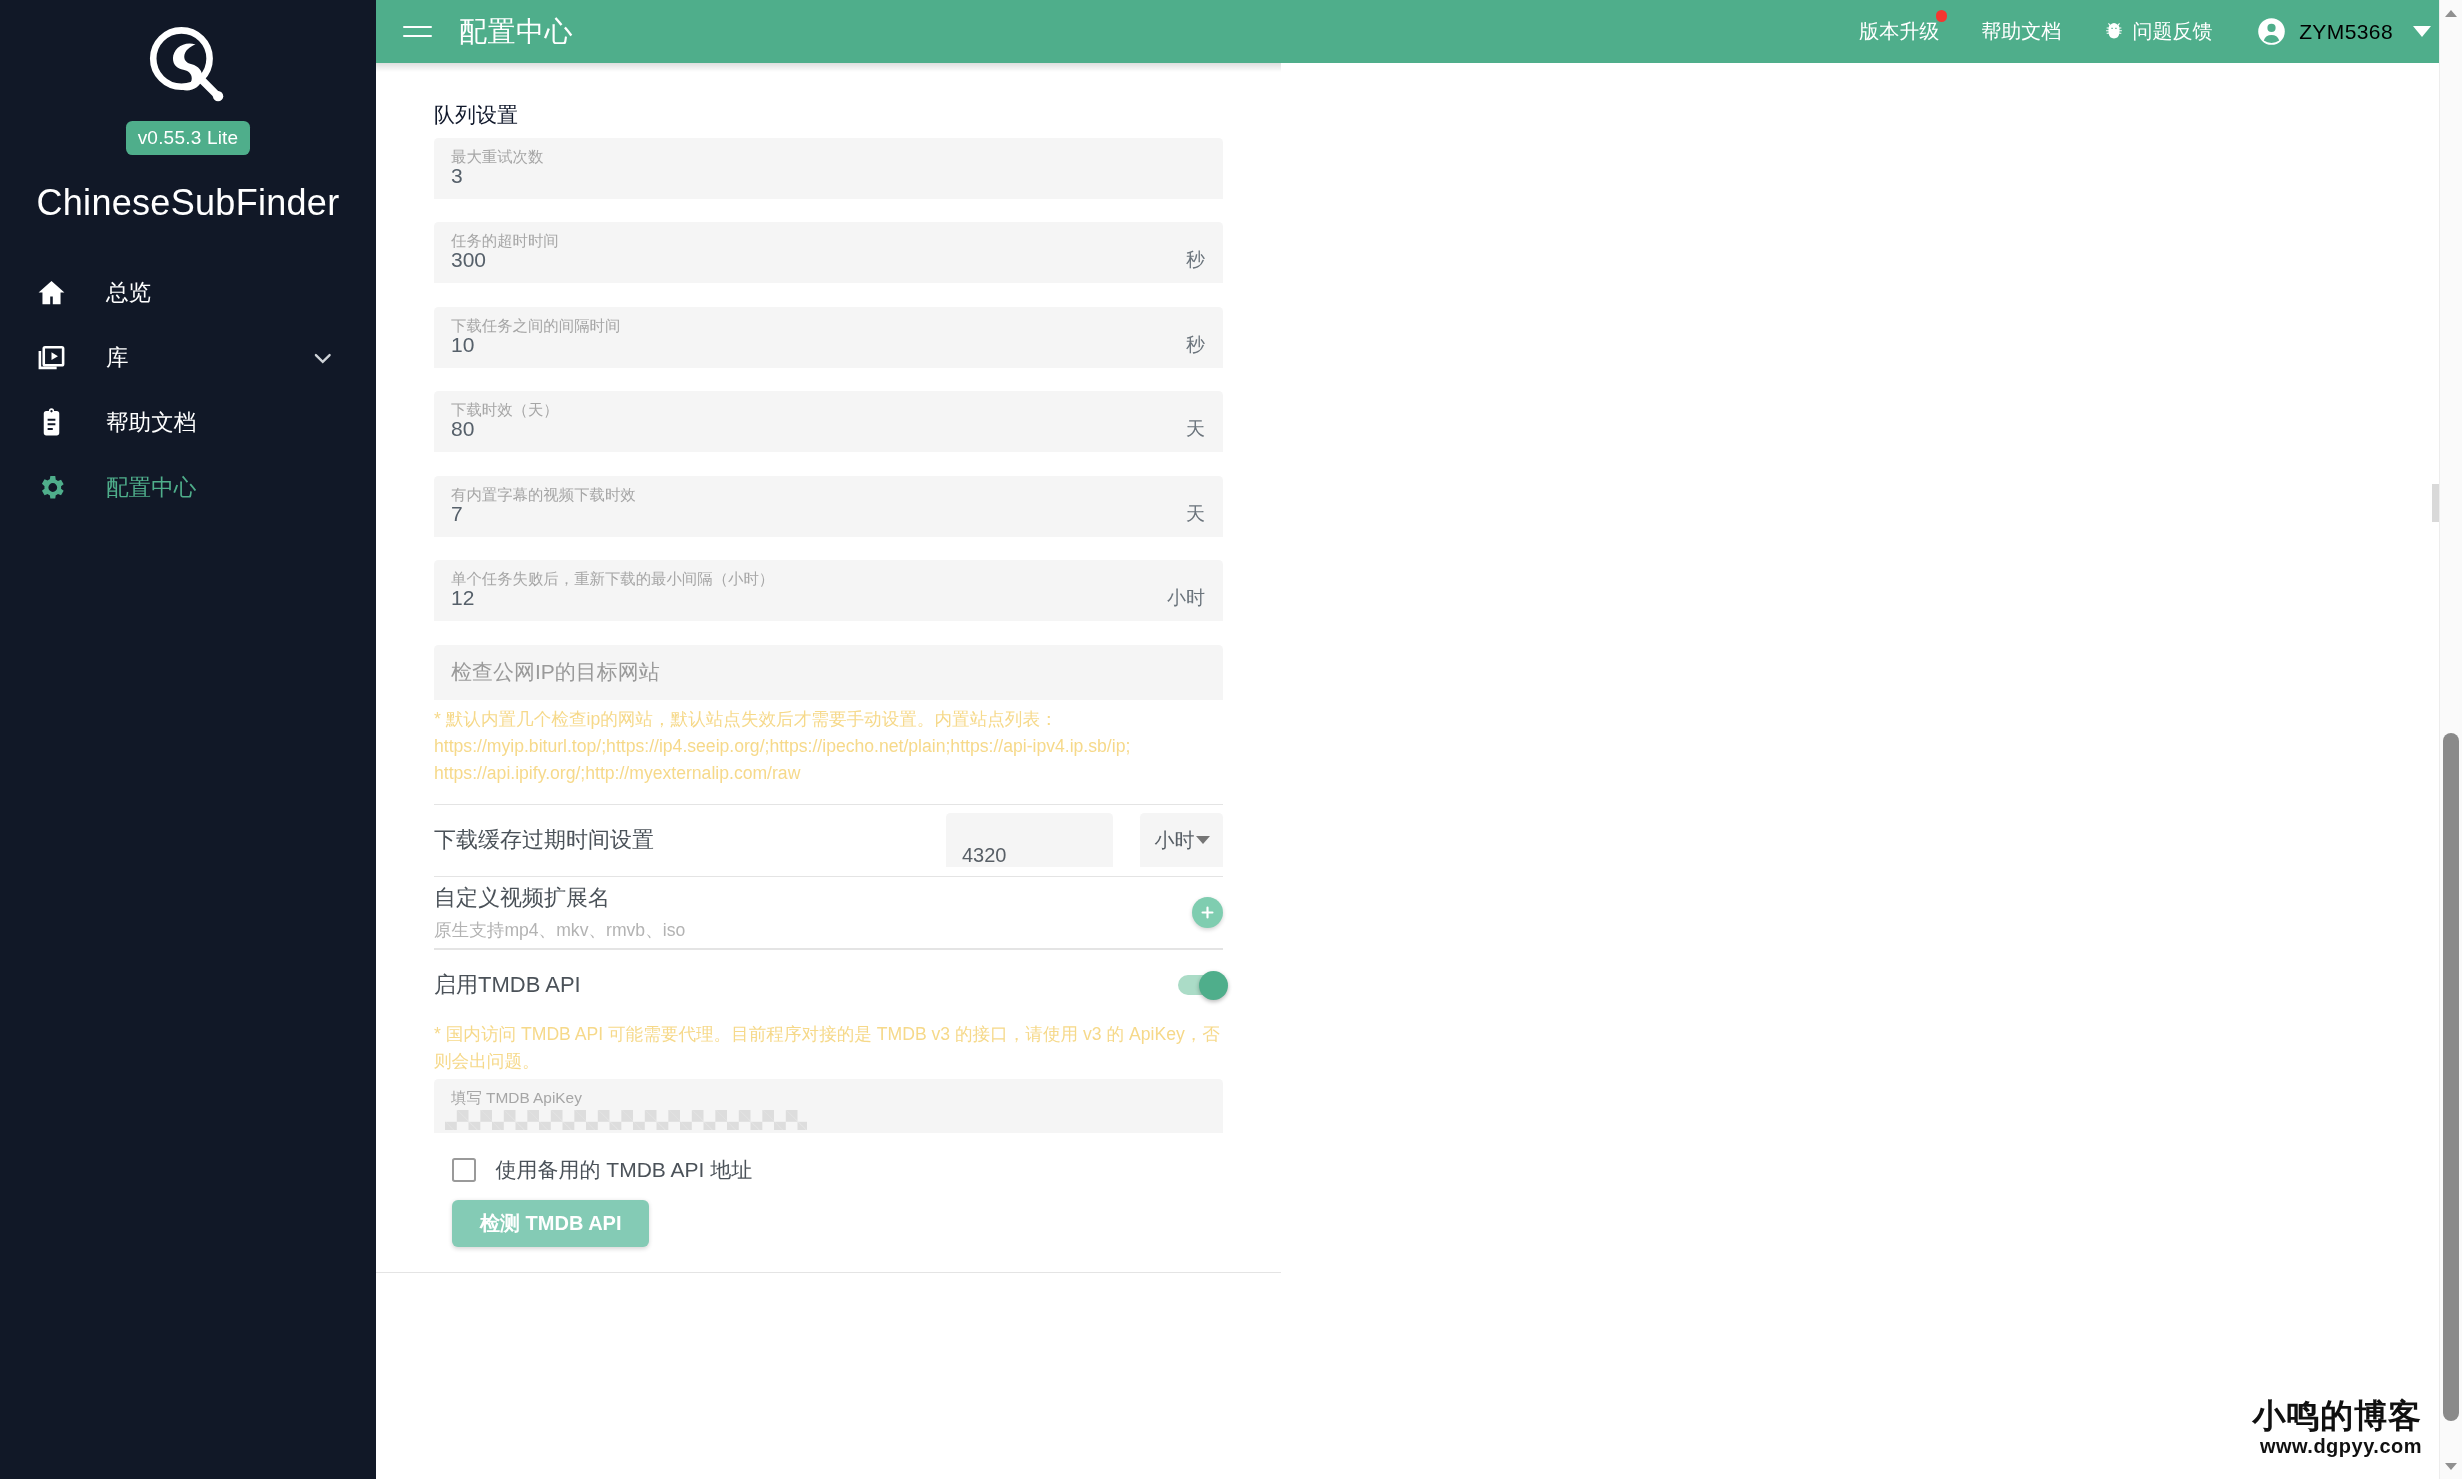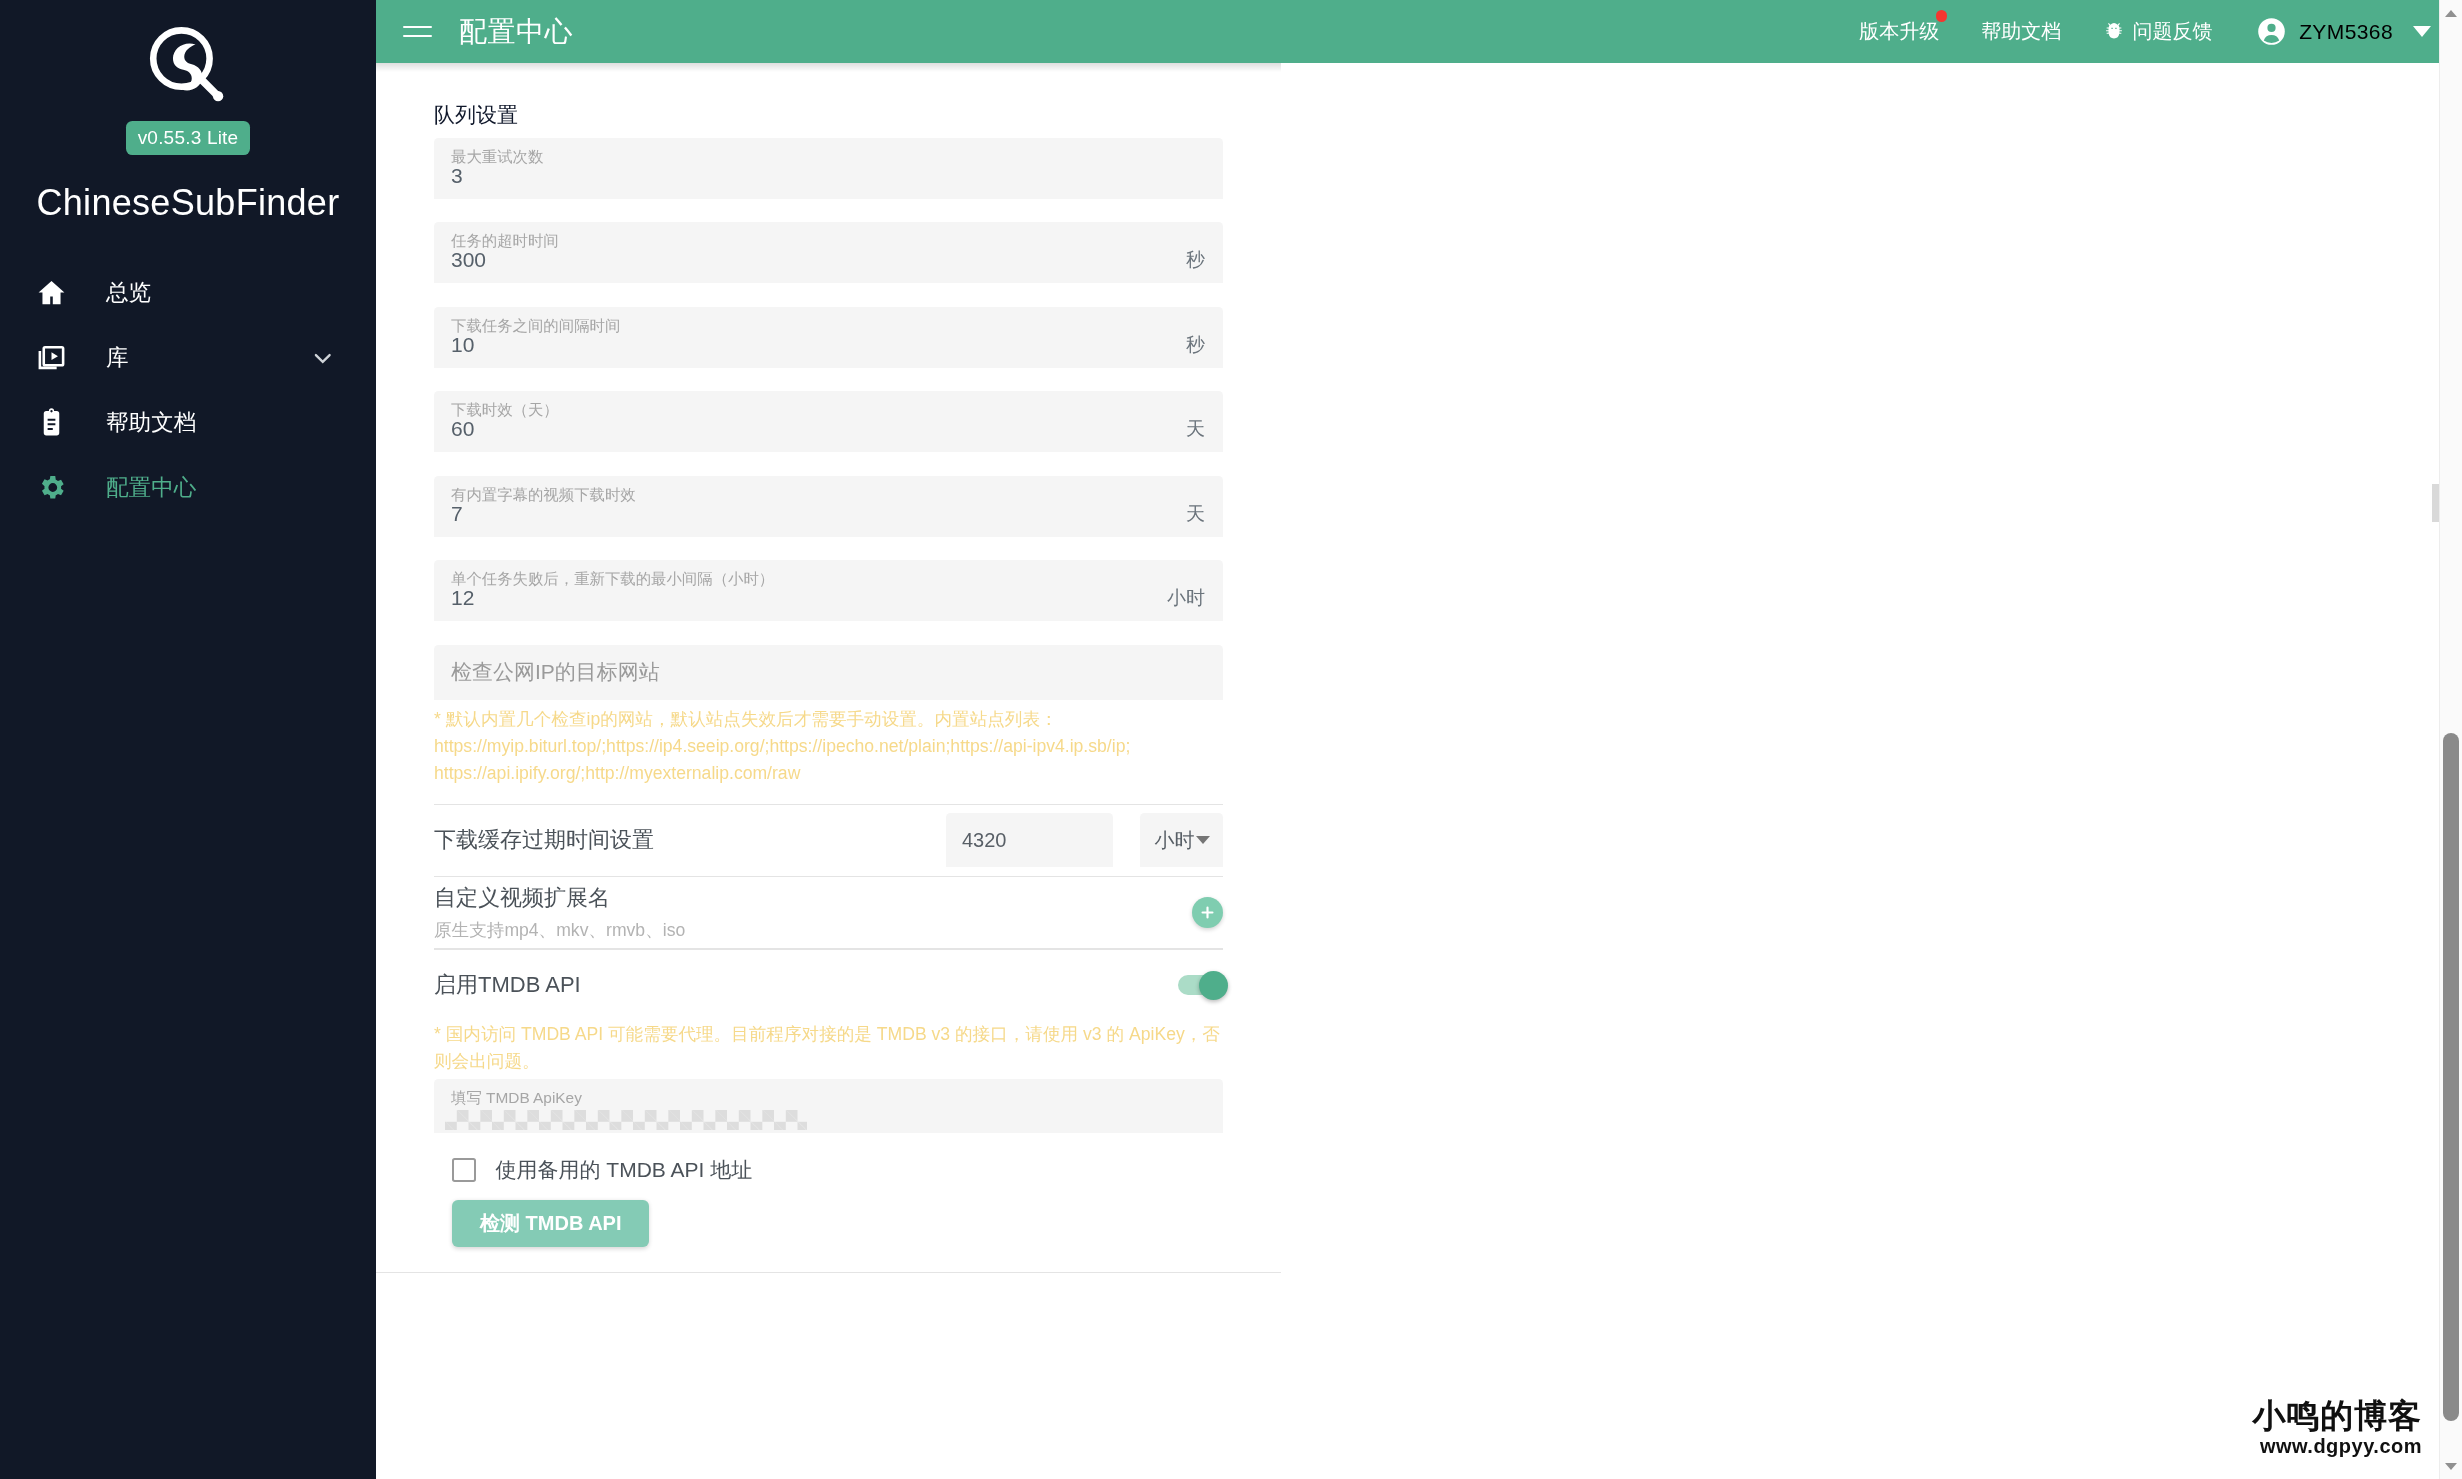--- a/index.html
+++ b/index.html
@@ -97,21 +97,21 @@
 
   .row {
     display:flex; align-items:center; min-height:71px; padding:0;gap:22px;
   }
   .row-main { flex:1 1 auto; }
   .row-title { font-size:22px; color:#4b5259; }
   .row-sub { font-size:17.6px; color:#b3b3b3; margin-top:5.4px; }
 
   .num-box {
     width:167px; height:54px; background:#f5f5f5; border-radius:4.5px 4.5px 0 0;
-    display:flex; align-items:center; padding-left:16.3px;
+    display:flex; align-items:flex-end; padding-left:16.3px;
     font-size:20px; color:#585f66;
   }
   .sel-box {
     width:83px; height:54px; background:#f5f5f5; border-radius:4.5px 4.5px 0 0;
     display:flex; align-items:center; justify-content:space-between;
     padding:0 12.7px 0 14.5px; margin-left:5.4px;
     font-size:20px; color:#585f66;
   }
   .sel-caret { width:0; height:0; border-left:7.2px solid transparent; border-right:7.2px solid transparent; border-top:8.1px solid #757575; }
 
@@ -297,21 +297,21 @@
         </div>
 
         <div class="fld">
           <span class="fld-label">下载任务之间的间隔时间</span>
           <span class="fld-val">10</span>
           <span class="fld-suffix">秒</span>
         </div>
 
         <div class="fld">
           <span class="fld-label">下载时效（天）</span>
-          <span class="fld-val">60</span>
+          <span class="fld-val">80</span>
           <span class="fld-suffix">天</span>
         </div>
 
         <div class="fld">
           <span class="fld-label">有内置字幕的视频下载时效</span>
           <span class="fld-val">7</span>
           <span class="fld-suffix">天</span>
         </div>
 
         <div class="fld">

